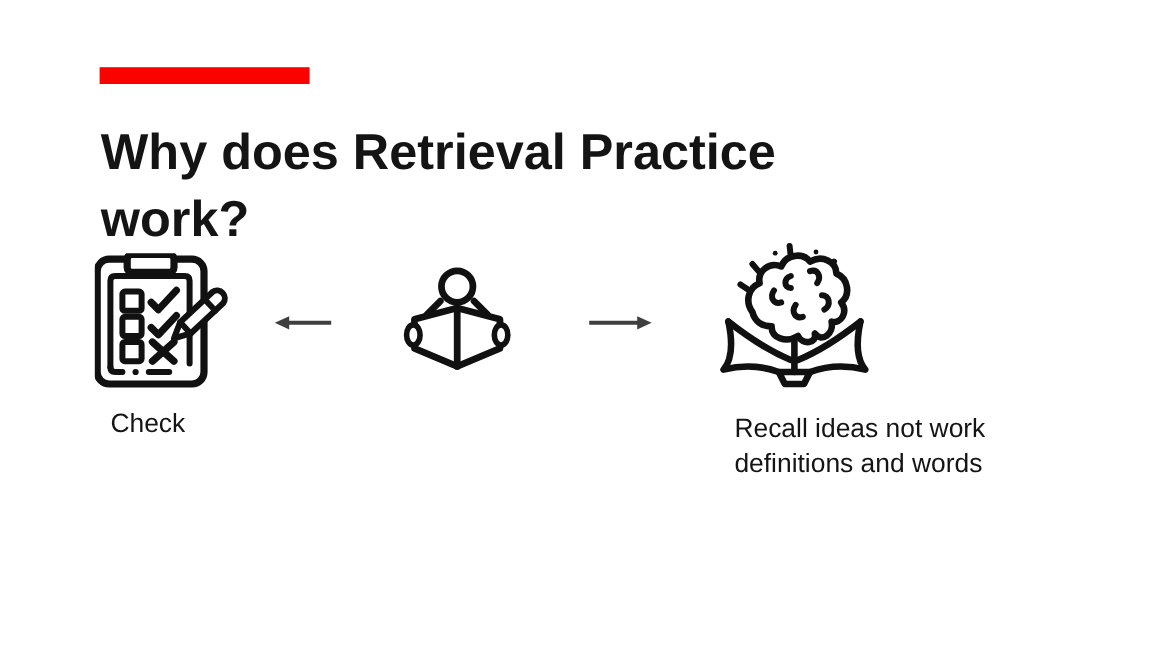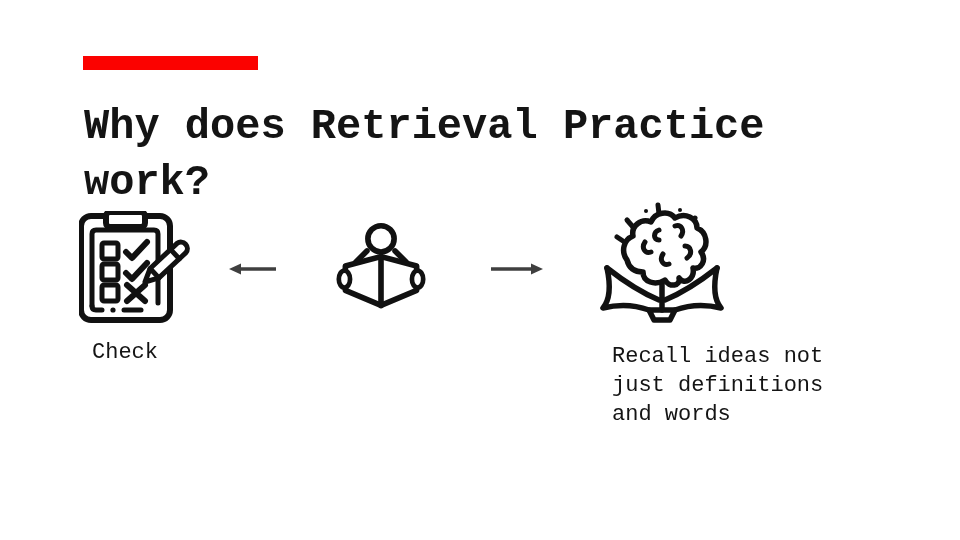--- a/index.html
+++ b/index.html
@@ -1,18 +1,18 @@
 <!DOCTYPE html>
 <html><head>
 <meta charset="utf-8">
 <style>
   html,body { margin:0; padding:0; background:#ffffff; }
   .slide {
     position:relative; width:956px; height:540px; background:#ffffff;
-    font-family:Liberation Mono, monospace; color:#111111; overflow:hidden;
+    font-family:Liberation Sans, sans-serif; color:#111111; overflow:hidden;
   }
   .accent-bar { position:absolute; left:83px; top:56px; width:175px; height:14px; background:#FB0200; }
   .title {
     position:absolute; left:84px; top:99px; width:690px;
     font-size:42px; font-weight:bold; line-height:56px; color:#141414;
   }
   .icon-wrap { position:absolute; }
   .icon-clipboard { left:79px;  top:211px; width:114px; height:114px; }
   .icon-person   { left:336px; top:220px; width:90px;  height:92px;  }
   .icon-brain    { left:597px; top:202px; width:130px; height:125px; }
@@ -99,15 +99,15 @@
       <path d="M30,58 C24,50 26,38 36,34 C34,24 44,16 54,20 C58,10 72,8 78,16 C88,10 100,16 100,26 C110,30 112,44 104,50 C110,58 104,68 96,66 C98,76 88,84 82,76 C84,84 72,86 68,78 C58,84 46,80 46,70 C38,70 32,66 30,58 Z" fill="#ffffff" stroke-width="5.5"></path>
       <path d="M48,40 C44,46 48,52 54,50" stroke-width="5"></path>
       <path d="M62,28 C56,30 56,38 62,38" stroke-width="5"></path>
       <path d="M78,24 C84,22 88,28 84,34" stroke-width="5"></path>
       <path d="M66,52 C62,58 66,64 72,62" stroke-width="5"></path>
       <path d="M88,44 C94,44 96,52 90,56" stroke-width="5"></path>
     </svg>
   </div>
 
   <div class="caption caption-check">Check</div>
-  <div class="caption caption-recall">Recall ideas not just definitions and words</div>
+  <div class="caption caption-recall">Recall ideas not work definitions and words</div>
 
 </div>
 
 </body></html>

